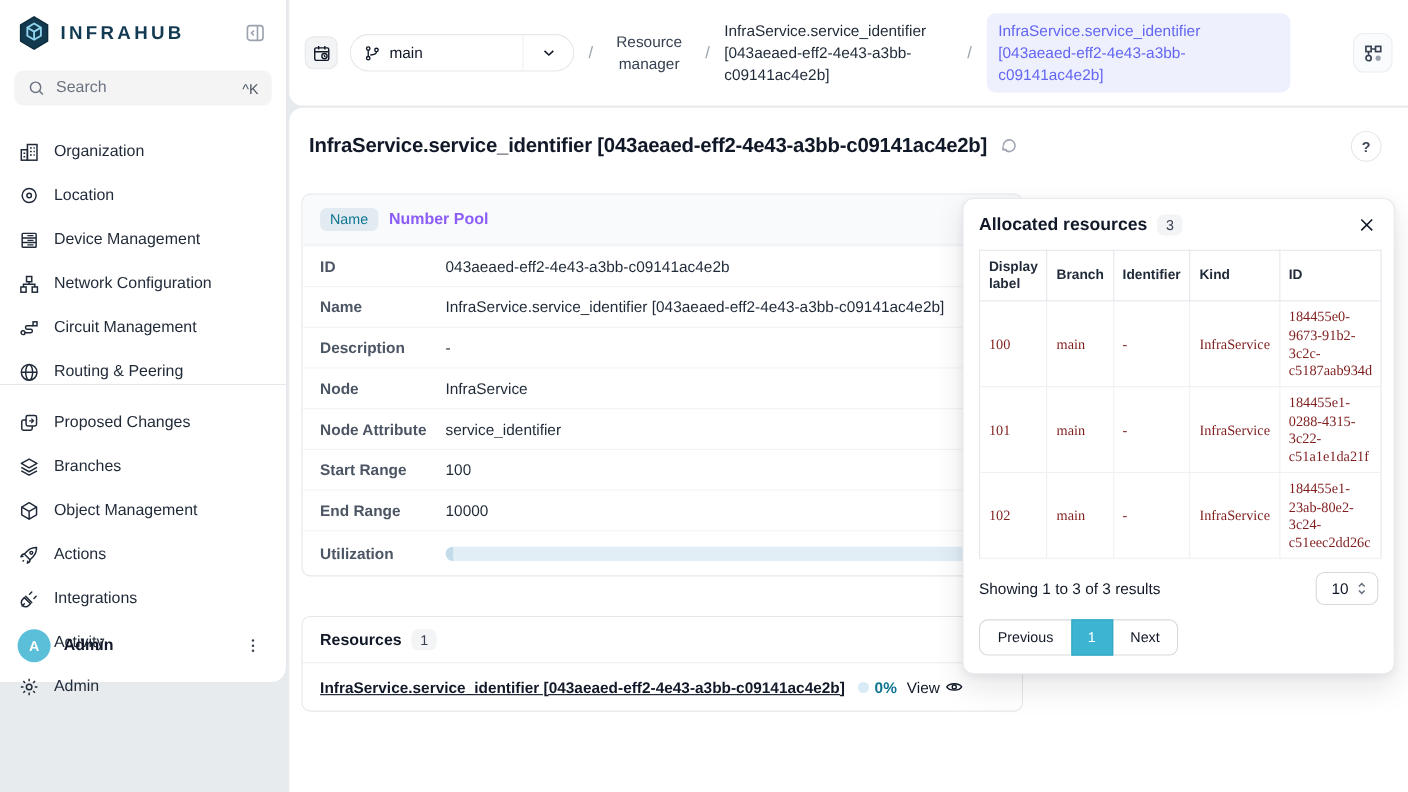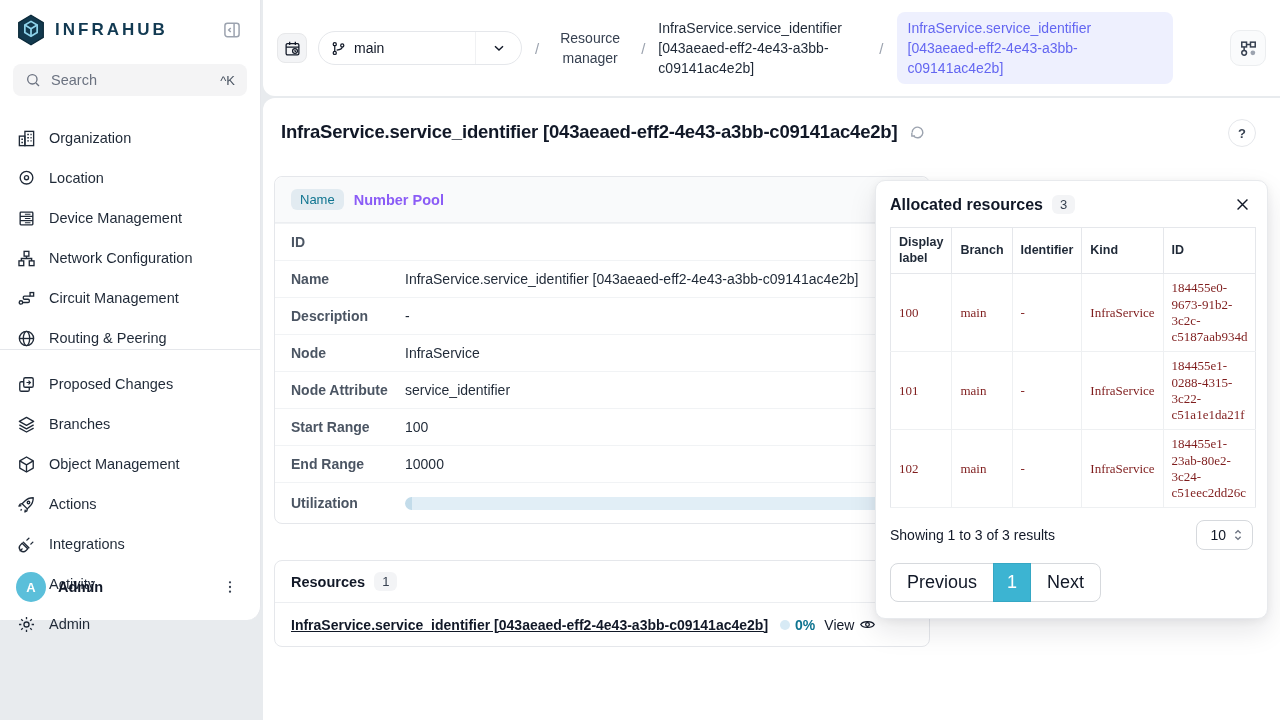--- a/index.html
+++ b/index.html
@@ -163,21 +163,21 @@
   table.alloc tr td:last-child, table.alloc tr th:last-child { border-right:1px solid #e5e7eb; }
   .col-dl { width:62px; } .col-br { width:50px; } .col-id2 { width:58px; } .col-kind { width:84px; } .col-id { width:108px; }
   .panel-footer { display:flex; align-items:center; margin-top:12px; }
   .showing-text { font-size:14px; color:#111827; }
   .size-select {
     margin-left:auto; border:1px solid #d6d9dd; border-radius:8px; background:#fff;
     display:flex; align-items:center; gap:7px; padding:6px 9px 6px 13px; font-size:14px; color:#111827;
   }
   .pager { display:flex; margin-top:13px; }
   .pg-btn {
-    border:1px solid #d6d9dd; background:#fff; font-size:18px; color:#111827;
+    border:1px solid #d6d9dd; background:#fff; font-size:13px; color:#111827;
     padding:8px 16px; margin-left:-1px;
   }
   .pg-prev { border-radius:8px 0 0 8px; margin-left:0; }
   .pg-next { border-radius:0 8px 8px 0; }
   .pg-page { background:#3cb4d2; border-color:#35a7c4; color:#fff; min-width:38px; text-align:center; padding:8px 13px; position:relative; z-index:1; }
 </style>
 </head>
 <body>
 
 <aside class="sidebar">
@@ -417,20 +417,21 @@
   </div>
   <button class="help-btn">?</button>
 
   <section class="detail-card">
     <div class="detail-head">
       <span class="core-badge">Name</span>
       <span class="detail-type">Number Pool</span>
     </div>
     <div class="d-row">
       <span class="d-label">ID</span>
+      <span class="d-value">043aeaed-eff2-4e43-a3bb-c09141ac4e2b</span>
     </div>
     <div class="d-row">
       <span class="d-label">Name</span>
       <span class="d-value">InfraService.service_identifier [043aeaed-eff2-4e43-a3bb-c09141ac4e2b]</span>
     </div>
     <div class="d-row">
       <span class="d-label">Description</span>
       <span class="d-value">-</span>
     </div>
     <div class="d-row">

